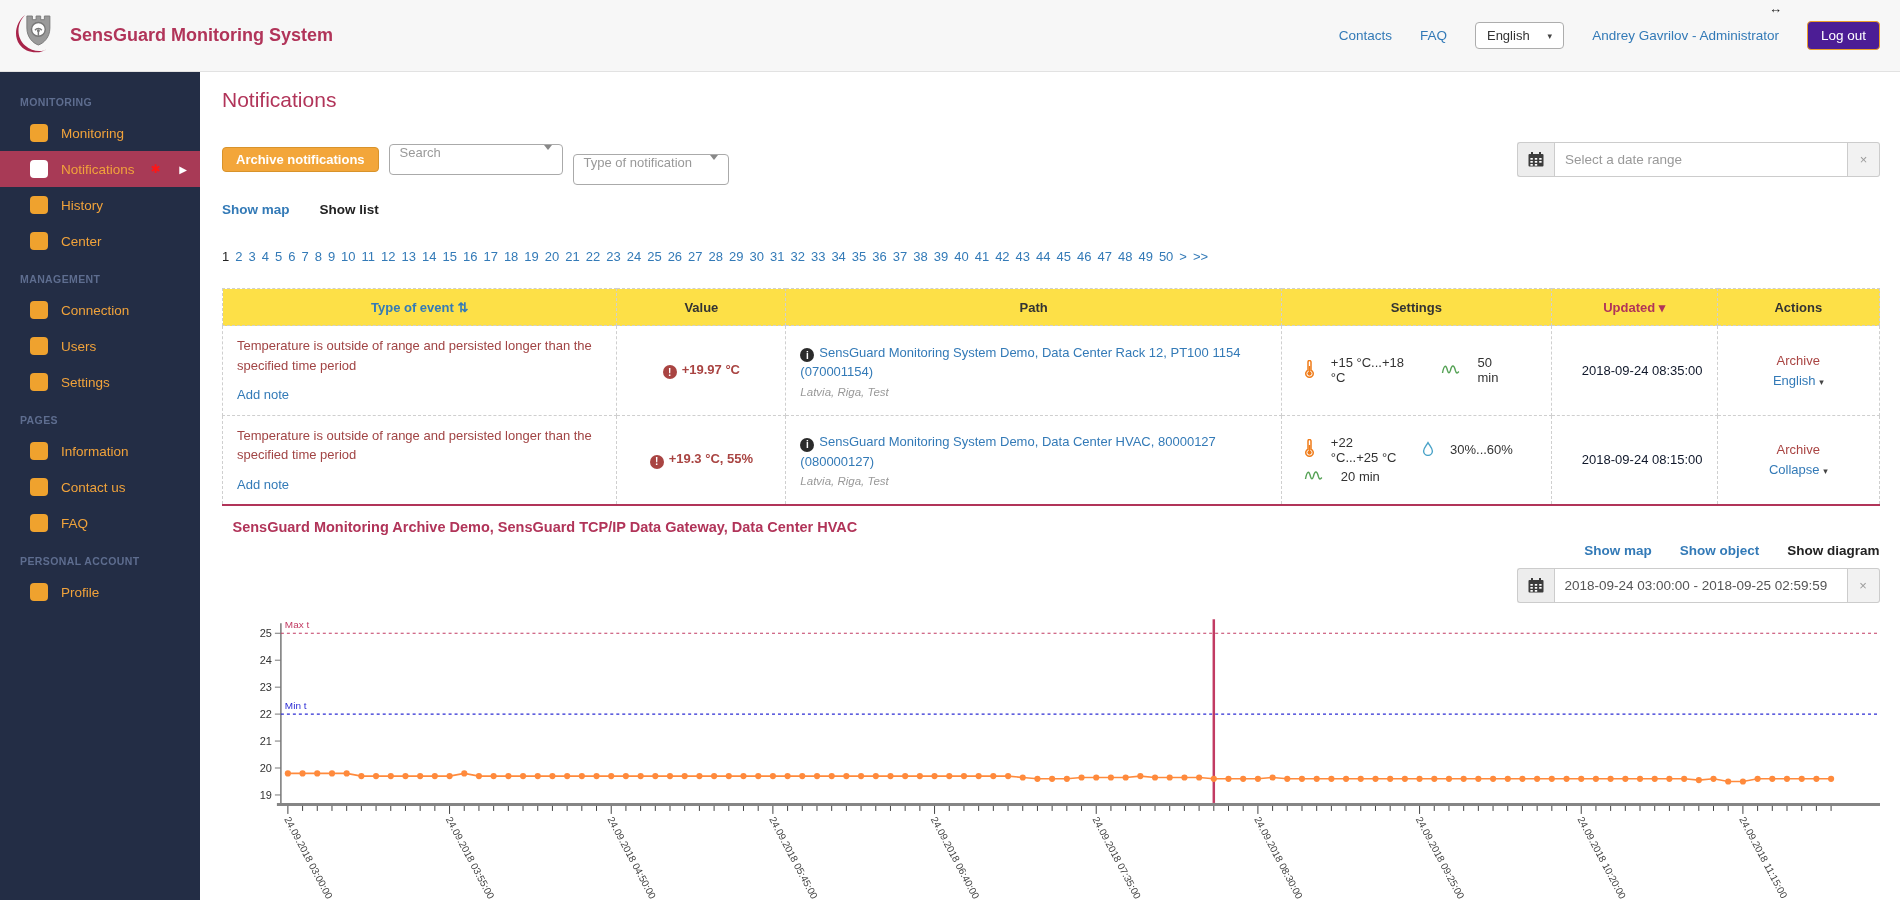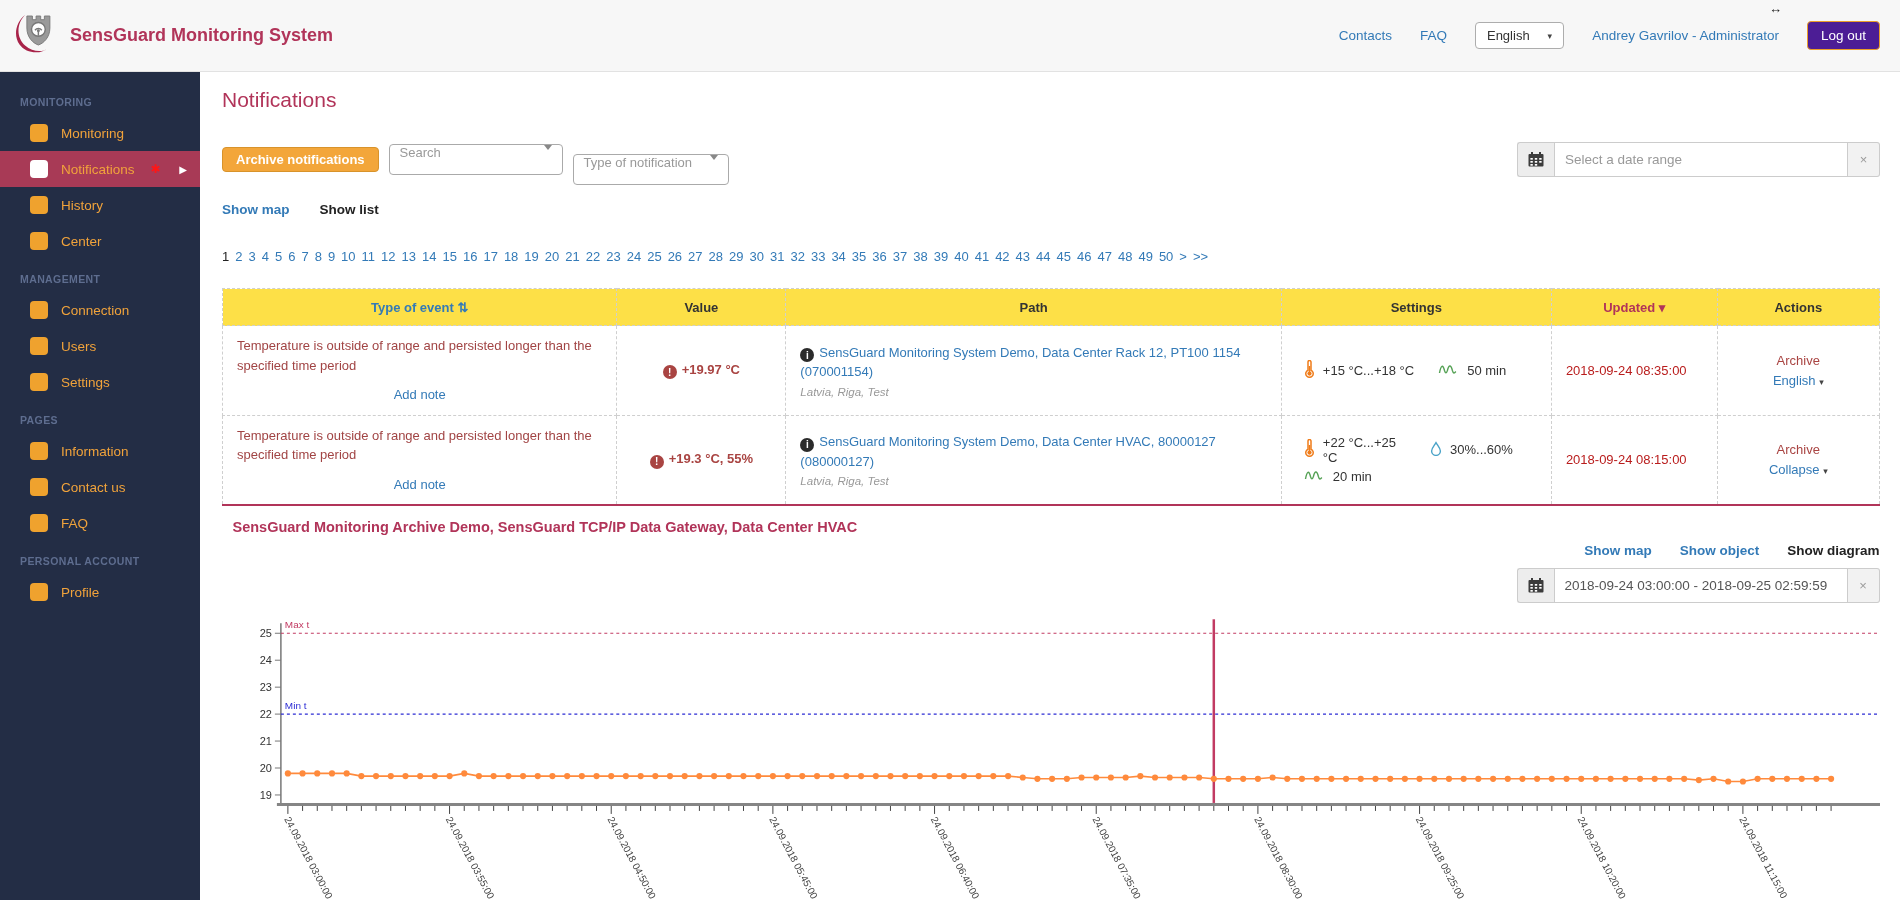--- a/index.html
+++ b/index.html
@@ -62,34 +62,34 @@
   .page { cursor:pointer; } .page.current { color:#222; cursor:default; }
   
   table.notif { width:100%; border-collapse:collapse; margin-top:24px; font-size:13px; }
   .notif th, .notif td { border:1px dashed #cfcfcf; }
   .notif th { background:#fde047; height:37px; font-weight:bold; color:#333;
               text-align:center; font-size:13px; }
   .th-sort { color:#337ab7; cursor:pointer; }
   .th-sorted { color:#b13459; cursor:pointer; }
   .notif td { padding:10px 14px; vertical-align:middle; }
   td.cell-event { color:#a14444; vertical-align:top; line-height:1.5; }
-  .add-note { display:block; text-align:center; color:#337ab7; margin-top:10px; cursor:pointer; }
+  .add-note { display:block; text-align:left; color:#337ab7; margin-top:10px; cursor:pointer; }
   td.cell-value { text-align:center; color:#a94442; font-weight:bold; white-space:nowrap; }
   .ico-alert { display:inline-flex; width:14px; height:14px; border-radius:50%;
                background:#a94442; color:#fff; font-size:10px; font-weight:bold;
                align-items:center; justify-content:center; margin-right:5px; vertical-align:-2px; }
   .ico-info { display:inline-flex; width:14px; height:14px; border-radius:50%; background:#2b2b2b;
               color:#fff; font-size:10px; font-weight:bold; align-items:center;
               justify-content:center; margin-right:5px; vertical-align:-2px; flex-shrink:0; }
   .path-link { color:#337ab7; cursor:pointer; line-height:1.5; }
   .path-loc { color:#999; font-style:italic; font-size:11.5px; margin-top:4px; }
   td.cell-settings { padding-left:22px; }
   .set-line { display:flex; align-items:center; margin:3px 0; }
-  .sgroup { display:inline-flex; align-items:center; gap:8px; margin-right:24px; }
-  td.cell-updated { text-align:left; color:#b91c1c; }
+  .sgroup { display:inline-flex; align-items:center; gap:16px; margin-right:24px; }
+  td.cell-updated { text-align:right; color:#0f172a; }
   td.cell-actions { text-align:center; }
   .act-archive { color:#a94442; cursor:pointer; display:block; }
   .act-toggle { color:#337ab7; cursor:pointer; display:block; margin-top:5px; }
   tr.detail-row > td { border:none; border-top:2px solid #b13459; padding:13px 0 0 0; }
   .detail-title { color:#b13459; font-weight:bold; font-size:14.5px; padding-left:10px; }
   .detail-links { display:flex; justify-content:flex-end; gap:28px; font-weight:bold;
                   font-size:13.5px; margin-top:8px; }
   .detail-daterow { display:flex; justify-content:flex-end; margin-top:10px; }
   .chart-wrap { margin-top:14px; }
   svg text { font-family:"Liberation Sans", sans-serif; }

